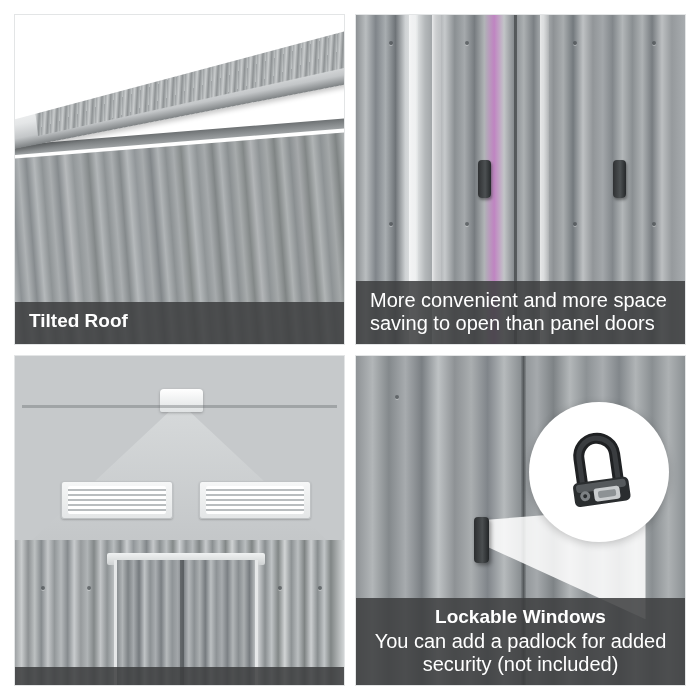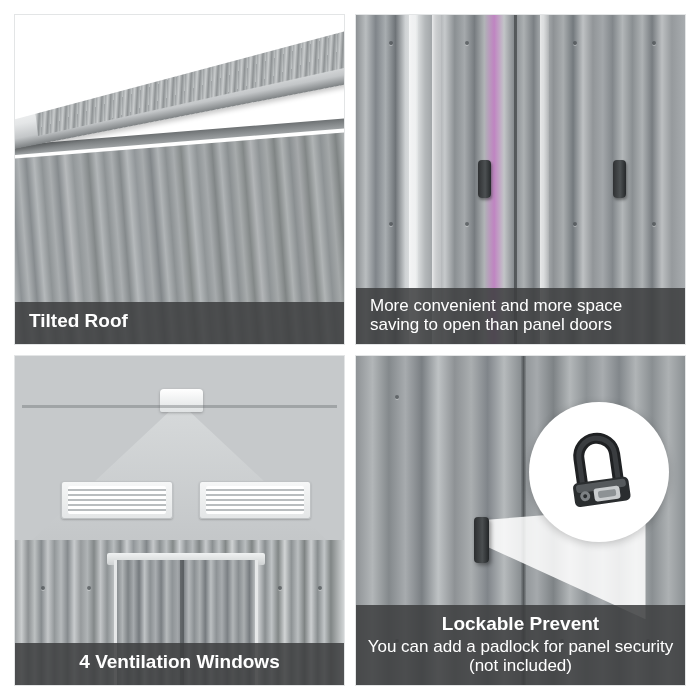--- a/index.html
+++ b/index.html
@@ -49,21 +49,21 @@
     text-align: center;
   }
   .caption .title {
     font-size: 19px;
     font-weight: bold;
     line-height: 1.15;
     margin-bottom: 2px;
     white-space: nowrap;
   }
   .caption .sub {
-    font-size: 17px;
+    font-size: 20px;
     line-height: 1.12;
     font-weight: normal;
   }
   .caption.left {
     text-align: left;
     padding-left: 14px;
   }
 
   
   .p1-bg {
@@ -409,21 +409,20 @@
       </div>
       <div class="p3-lintel"></div>
       <div class="p3-doorframe"></div>
       <div class="p3-doorsplit"></div>
       <div class="screw" style="left:8%; top:70%"></div>
       <div class="screw" style="left:22%; top:70%"></div>
       <div class="screw" style="left:80%; top:70%"></div>
       <div class="screw" style="left:92%; top:70%"></div>
     </div>
     <div class="caption">
-      <div class="title">4 Ventilation Windows</div>
     </div>
     <span class="hidden-text">Gable end of the shed showing two white louvered vents above the doorway</span>
   </div>
 
   <div class="panel">
     <div class="photo">
       <div class="p4-bg"></div>
       <div class="p4-doorseam"></div>
       <div class="p4-callout-cone"></div>
       <div class="p4-handle"></div>
@@ -438,19 +437,19 @@
           <circle cx="35" cy="74" r="5" fill="#7d8184"></circle>
           <circle cx="35" cy="74" r="2" fill="#2a2d2f"></circle>
         </svg>
       </div>
       <div class="screw" style="left:12%; top:12%"></div>
       <div class="screw" style="left:12%; top:86%"></div>
       <div class="screw" style="left:62%; top:86%"></div>
       <div class="screw" style="left:88%; top:86%"></div>
     </div>
     <div class="caption">
-      <div class="title">Lockable Prevent</div>
-      <div class="sub">You can add a padlock for panel security (not included)</div>
+      <div class="title">Lockable Windows</div>
+      <div class="sub">You can add a padlock for added security (not included)</div>
     </div>
     <span class="hidden-text">Door handle close-up with a circular zoom callout showing a black U-lock padlock</span>
   </div>
 
 </div>
 
 </body></html>

